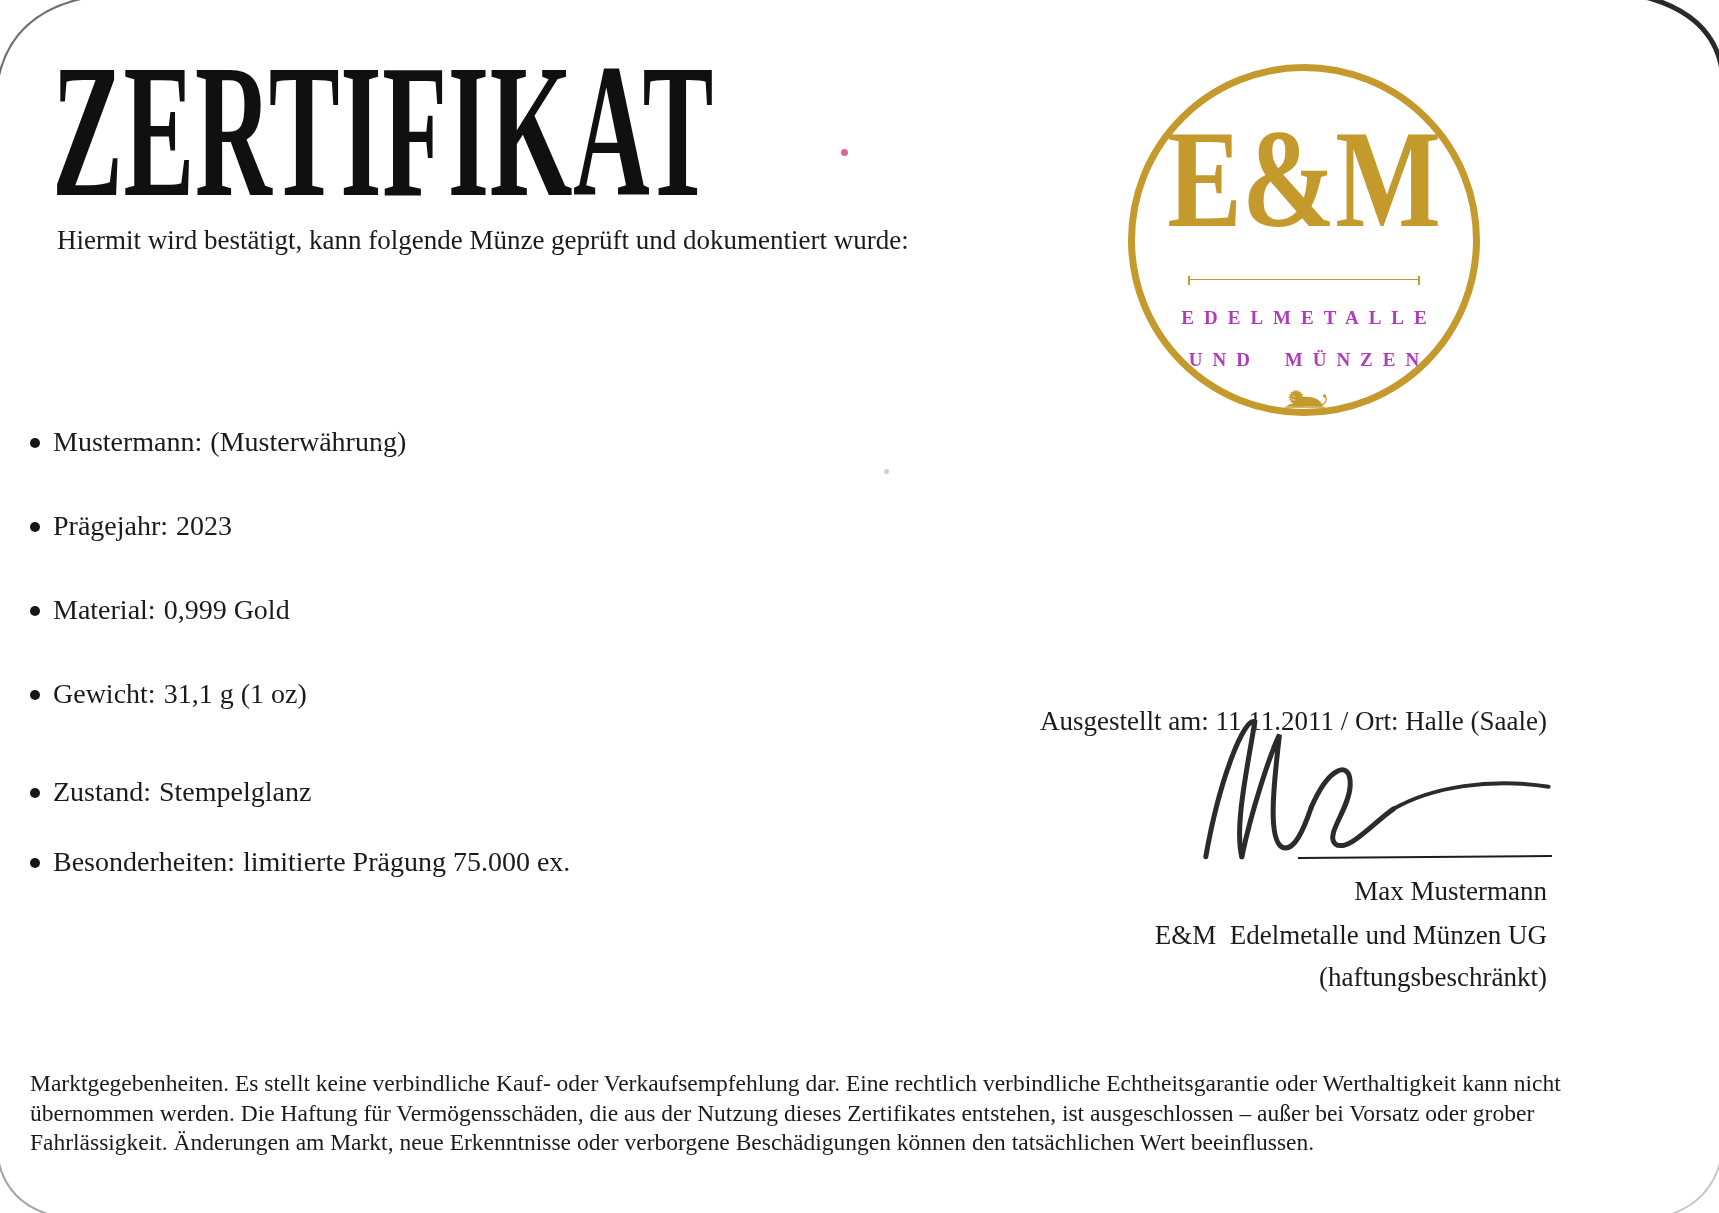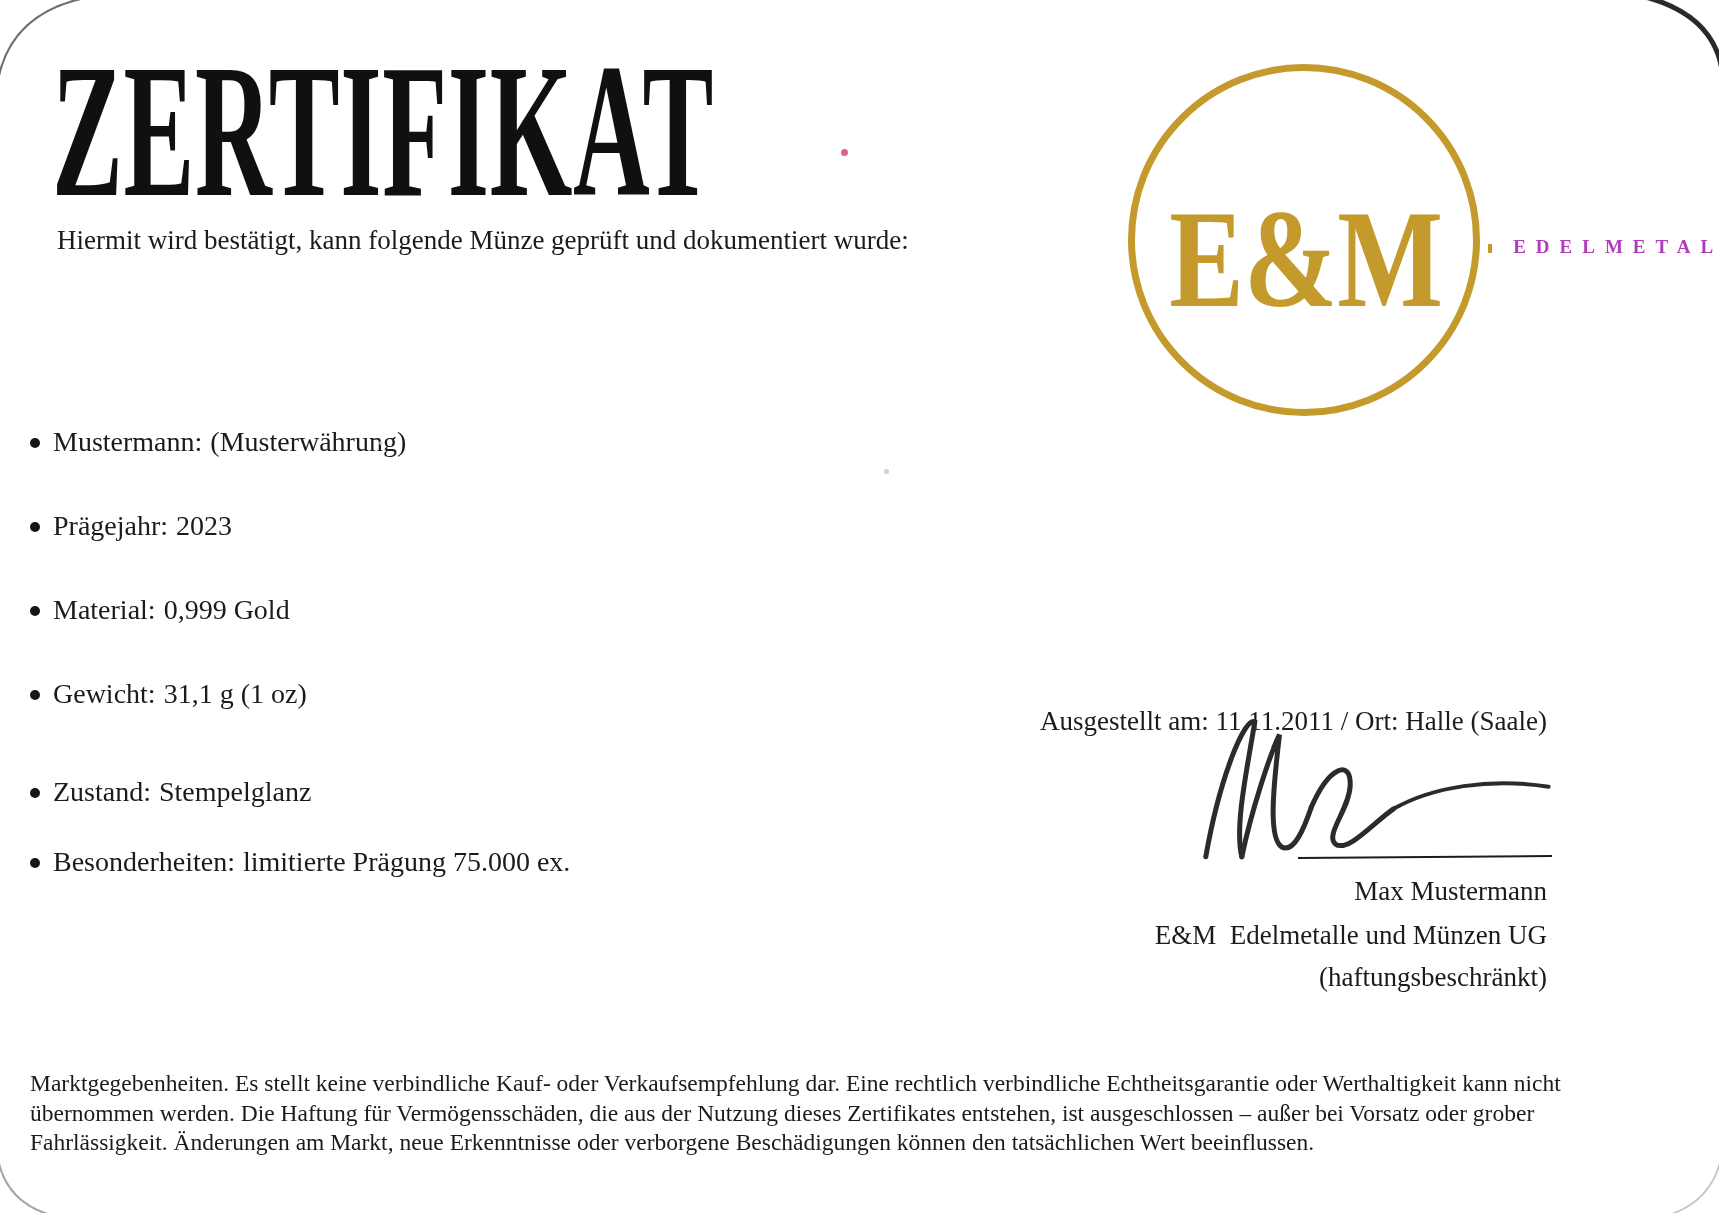--- a/index.html
+++ b/index.html
@@ -20,21 +20,21 @@
   
   .details{position:absolute;left:30px;top:0;margin:0;padding:0;list-style:none;}
   .detail{position:absolute;left:0;white-space:nowrap;font-size:28px;line-height:32px;}
   .detail .dot{display:inline-block;width:10px;height:10px;border-radius:50%;background:#161616;vertical-align:middle;margin-right:13px;margin-top:-4px;}
   .detail .lbl{margin-right:8px;}
   .d0{top:426px;} .d1{top:510px;} .d2{top:594px;} .d3{top:678px;} .d4{top:776px;} .d5{top:846px;}
   
   .logo{position:absolute;left:1128px;top:64px;width:352px;height:352px;}
   .ring{
     box-sizing:border-box;width:352px;height:352px;border:7px solid var(--gold,#c49a2c);
-    border-radius:50%;display:flex;align-items:center;gap:13px;
+    border-radius:50%;display:flex;flex-direction:column;align-items:center;gap:13px;
   }
   .monogram{
     margin-top:38px;font-size:140px;line-height:1;font-weight:700;color:var(--gold,#c49a2c);
     transform:scaleX(0.8);white-space:nowrap;
   }
   .divider{width:232px;height:3px;background:var(--gold,#c49a2c);margin-top:17px;position:relative;}
   .divider::before,.divider::after{content:"";position:absolute;top:-3px;width:2px;height:9px;background:var(--gold,#c49a2c);}
   .divider::before{left:0;} .divider::after{right:0;}
   .logo-sub{font-family:"Liberation Serif",serif;font-weight:700;font-size:19px;color:#a21caf;letter-spacing:10px;white-space:nowrap;text-indent:10px;opacity:.85;}
   .sub1{margin-top:14px;} .sub2{margin-top:7px;word-spacing:10px;}

